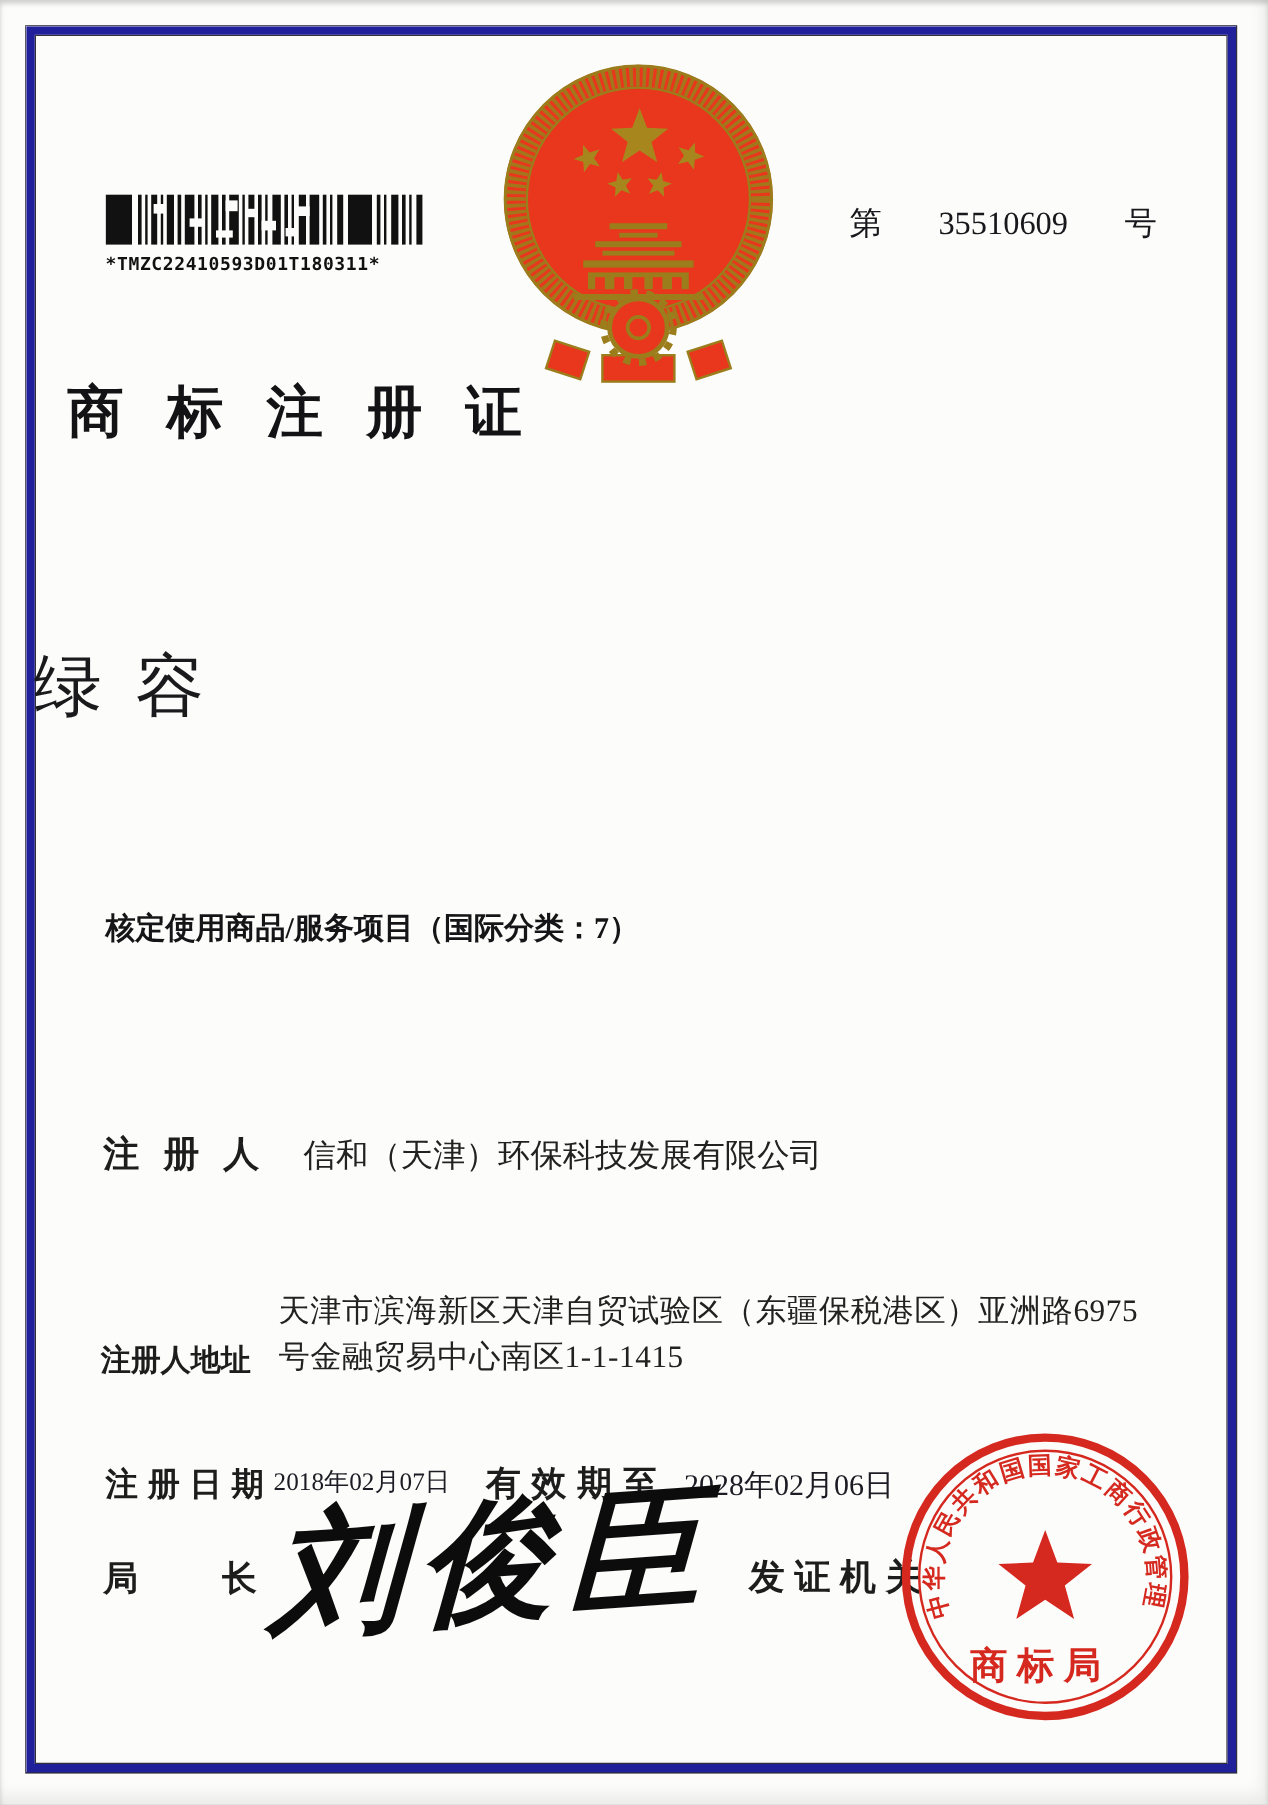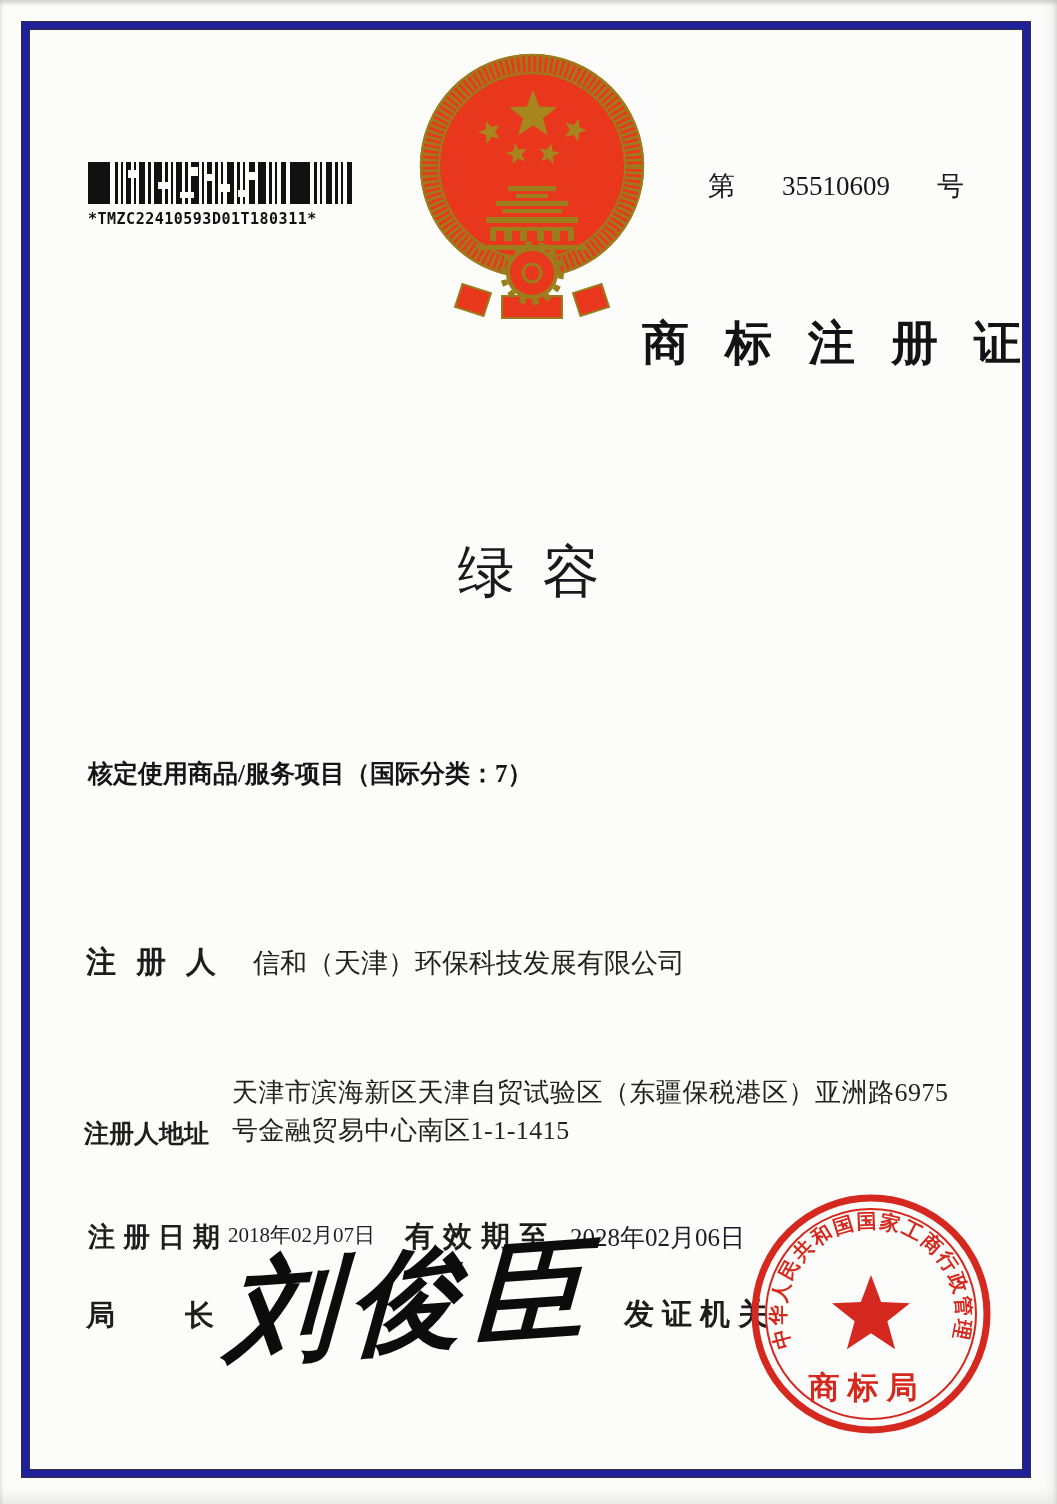--- a/index.html
+++ b/index.html
@@ -25,26 +25,26 @@
     margin-top:2px;
     font-family:"DejaVu Sans Mono", monospace;
     font-weight:bold;font-size:15px;letter-spacing:.5px;color:#111;
   }
   .number-row{
     left:708px;top:168px;width:256px;
     display:flex;justify-content:space-between;align-items:baseline;
     font-size:27px;color:#17171c;
   }
   .cert-title{
-    left:0;right:0;top:312px;text-align:right;
+    left:0;right:0;top:312px;text-align:left;
     font-size:47px;font-weight:600;letter-spacing:36px;padding-left:56px;
     color:#131316;
   }
   .trademark{
-    left:0;right:0;top:534px;text-align:center;
+    left:0;right:0;top:534px;text-align:left;
     font-size:57px;font-weight:500;letter-spacing:28px;padding-left:28px;
     color:#1a1a1d;
   }
   .goods-heading{left:88px;top:757px;font-size:25px;font-weight:bold;color:#151517;}
   .goods-para{
     left:88px;top:801px;width:880px;
     font-size:22px;line-height:41px;letter-spacing:1px;color:#1b1b1d;
     text-align:left;
   }
   .goods-class{font-weight:bold;}

